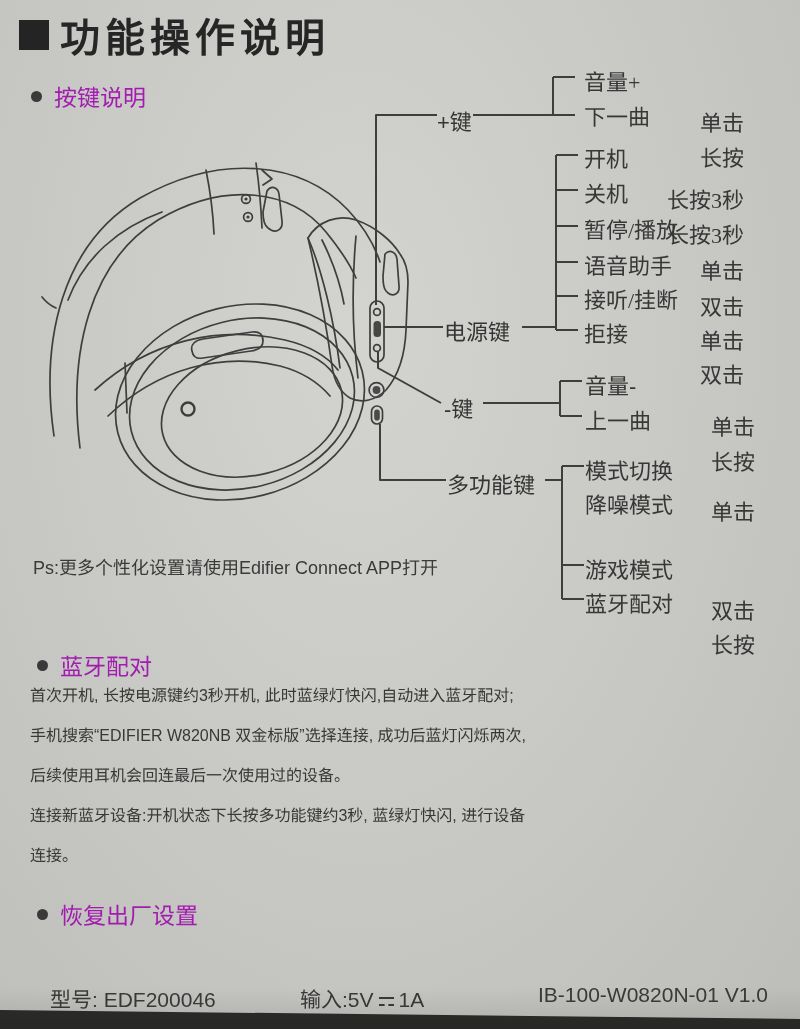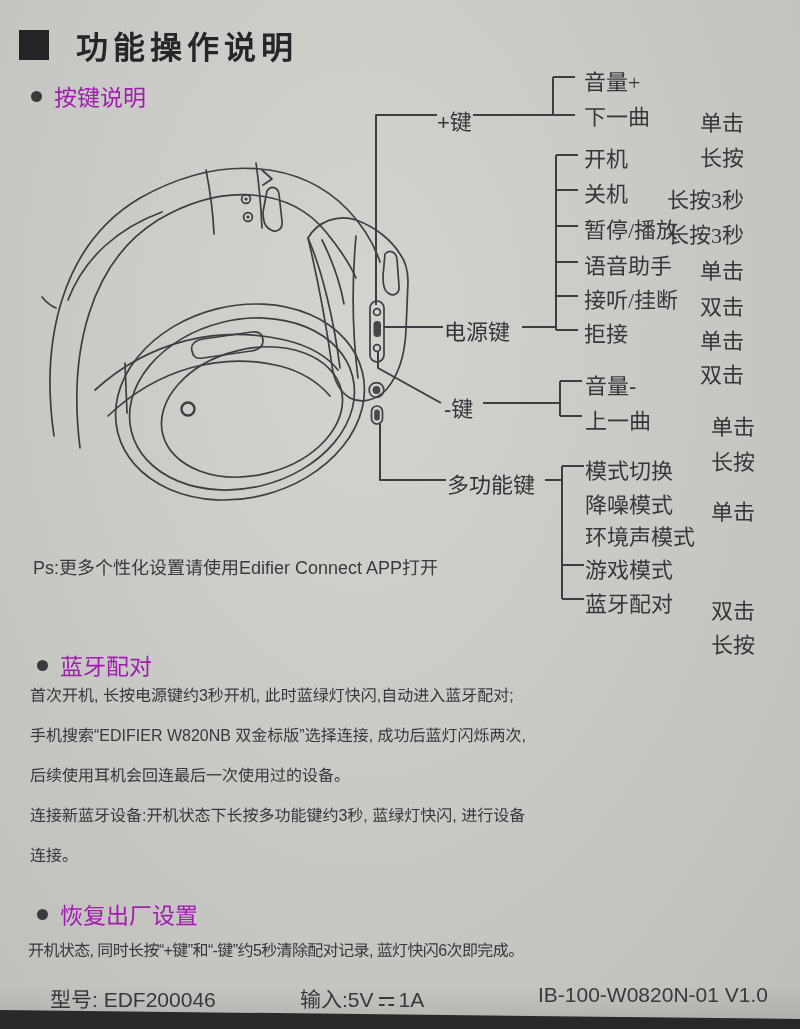--- a/index.html
+++ b/index.html
@@ -5,21 +5,21 @@
   html,body{margin:0;padding:0;}
   body{
     width:800px;height:1029px;position:relative;overflow:hidden;
     font-family:"Liberation Sans","DejaVu Sans",sans-serif;
     background:radial-gradient(ellipse at 45% 32%, #d3d3d0 0%, #c9c9c6 48%, #bdbdba 100%);
   }
   .page{position:absolute;inset:0;}
   .art{position:absolute;left:0;top:0;pointer-events:none;}
   .title-row{position:absolute;left:19px;top:6px;display:flex;align-items:center;}
   .sq{width:30px;height:30px;background:#242424;margin-right:11px;flex:none;}
-  h1{font-size:32px;font-weight:bold;letter-spacing:5px;color:#262626;margin:16px;white-space:nowrap;}
+  h1{font-size:40px;font-weight:bold;letter-spacing:5px;color:#262626;margin:0;white-space:nowrap;}
   .h2{position:absolute;display:flex;align-items:center;font-size:23px;color:#a21caf;white-space:nowrap;}
   .dot{width:11px;height:11px;border-radius:50%;background:#3a3a3a;margin-right:12px;flex:none;}
   .key{position:absolute;font-size:22px;color:#353535;white-space:nowrap;}
   .row{position:absolute;height:26px;font-size:22px;color:#373737;}
   .row .f{position:absolute;left:0;top:0;white-space:nowrap;}
   .row .a{position:absolute;right:0;top:0;white-space:nowrap;margin-top:41px;}
   .g12{left:584px;width:160px;font-family:Liberation Serif, serif;}
   .g34{left:585px;width:170px;}
   .note{position:absolute;font-size:18px;color:#3a3a3a;white-space:nowrap;}
   .para{position:absolute;left:30px;font-size:16px;line-height:40px;color:#383838;}
@@ -156,24 +156,20 @@
     </div>
 
   <div class="row g34" style="top:453px">
       <span class="f">模式切换</span>
       <span class="a">单击</span>
     </div>
   <div class="row g34" style="top:487px">
       <span class="f">降噪模式</span>
       <span class="a"></span>
     </div>
-  <div class="row g34" style="top:519px">
-      <span class="f">环境声模式</span>
-      <span class="a"></span>
-    </div>
   <div class="row g34" style="top:552px">
       <span class="f">游戏模式</span>
       <span class="a">双击</span>
     </div>
   <div class="row g34" style="top:586px">
       <span class="f">蓝牙配对</span>
       <span class="a">长按</span>
     </div>
 
   <div class="note" style="left:33px;top:553px">Ps:更多个性化设置请使用Edifier Connect APP打开</div>
@@ -187,23 +183,20 @@
     <div>手机搜索“EDIFIER W820NB 双金标版”选择连接, 成功后蓝灯闪烁两次,</div>
     <div>后续使用耳机会回连最后一次使用过的设备。</div>
     <div>连接新蓝牙设备:开机状态下长按多功能键约3秒, 蓝绿灯快闪, 进行设备</div>
     <div>连接。</div>
   </div>
 
   <div class="h2" style="left:37px;top:897px">
     <span class="dot"></span>
     <span>恢复出厂设置</span>
   </div>
-  <div class="para tight" style="top:931px;left:28px">
-    <div>开机状态, 同时长按“+键”和“-键”约5秒清除配对记录, 蓝灯快闪6次即完成。</div>
-  </div>
 
   <div class="foot" style="left:50px">型号: EDF200046</div>
   <div class="foot" style="left:300px">
     <span>输入:5V</span><span class="dc"></span><span>1A</span>
   </div>
   <div class="foot" style="left:538px">IB-100-W0820N-01  V1.0</div>
 
   <div class="shade"></div>
 </div>
 

